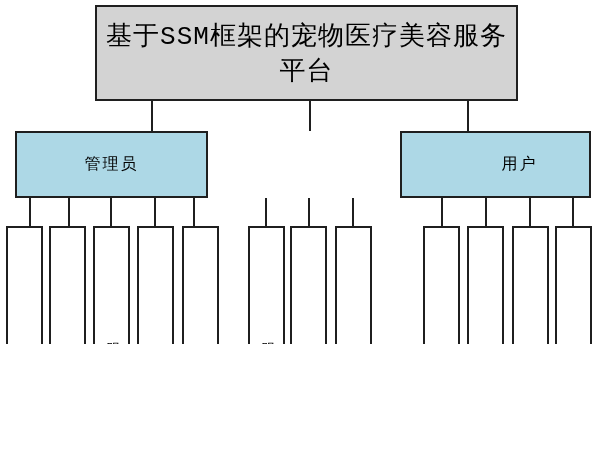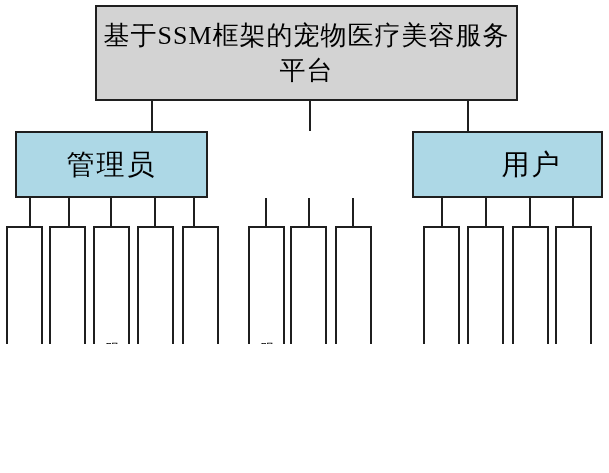--- a/index.html
+++ b/index.html
@@ -5,21 +5,21 @@
   html, body {
     margin: 0;
     padding: 0;
     background: #ffffff;
   }
   .canvas {
     position: relative;
     width: 609px;
     height: 344px;
     background: #ffffff;
-    font-family: Liberation Serif, serif;
+    font-family: Liberation Mono, monospace;
     color: #000000;
     overflow: hidden;
   }
   .node {
     position: absolute;
     box-sizing: border-box;
     border: 2px solid var(--border-color, #1f1f1f);
     display: flex;
     align-items: center;
     justify-content: center;
@@ -28,26 +28,26 @@
   }
   .root {
     left: 95px; top: 5px; width: 423px; height: 96px;
     background: var(--root-fill, #d3d3d3);
     font-size: 26px;
     letter-spacing: 1px;
   }
   .branch {
     top: 131px; height: 67px;
     background: var(--branch-fill, #add8e6);
-    font-size: 28px;
+    font-size: 16px;
     letter-spacing: 2px;
   }
   .branch-0 { left: 15px;  width: 193px; }
   .branch-1 { left: 215px; width: 192px; }
-  .branch-2 { left: 412px; width: 191px; padding-left: 48px; }
+  .branch-2 { left: 400px; width: 191px; padding-left: 48px; }
   .leaf {
     top: 226px; height: 239px; width: 37px;
     background: var(--leaf-fill, #ffffff);
   }
   .leaf .vtext {
     writing-mode: vertical-rl;
     text-orientation: upright;
     font-size: 15px;
     line-height: 1;
     letter-spacing: 5px;

